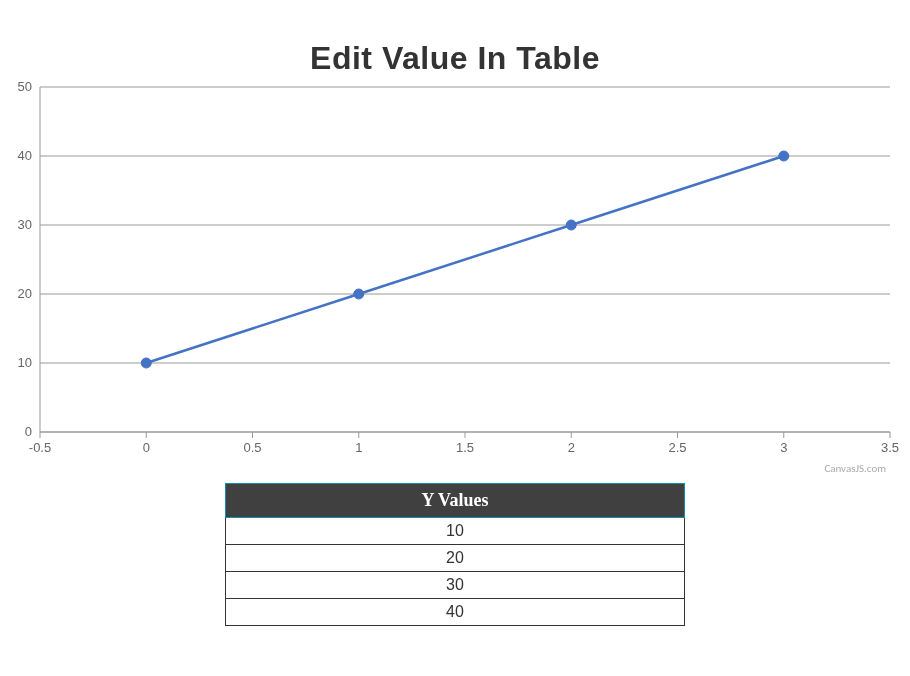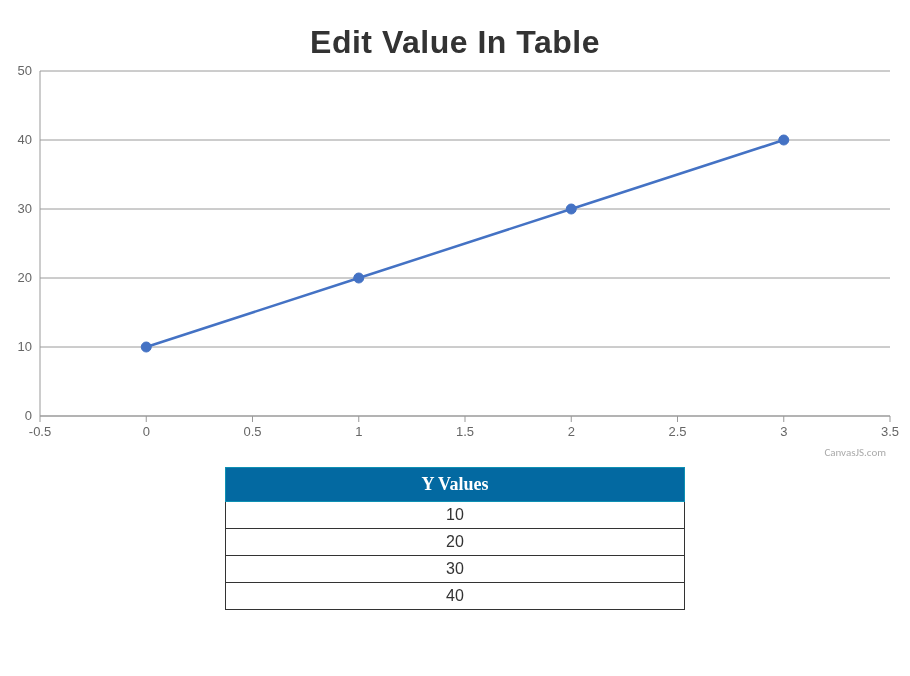--- a/index.html
+++ b/index.html
@@ -15,22 +15,23 @@
     width: 910px;
     height: 676px;
     position: relative;
   }
   .chart-title {
     text-align: center;
     font-family: Impact, "Arial Black", sans-serif;
     font-size: 32px;
     font-weight: 700;
     color: #333;
-    padding-top: 24px;
+    padding-top: 4px;
     letter-spacing: 0.5px;
+    margin-top: 36px;
   }
   .chart-area {
     position: relative;
     margin: 0 auto;
     width: 910px;
     height: 400px;
   }
   svg.chart-svg {
     position: absolute;
     left: 0; top: 0;
@@ -67,21 +68,21 @@
     color: #aaa;
     font-family: Calibri, Arial, sans-serif;
   }
   .table-area {
     width: 460px;
     margin: 0 auto;
     margin-top: 6px;
     border-collapse: collapse;
   }
   .table-area th {
-    background: #0369a1;
+    background: #404040;
     color: #fff;
     font-family: Georgia, 'Times New Roman', serif;
     font-weight: bold;
     font-size: 18px;
     padding: 6px 0;
     border: 1px solid #0E90B3;
   }
   .table-area td {
     border: 1px solid #333;
     border-top: 1px solid #333;

